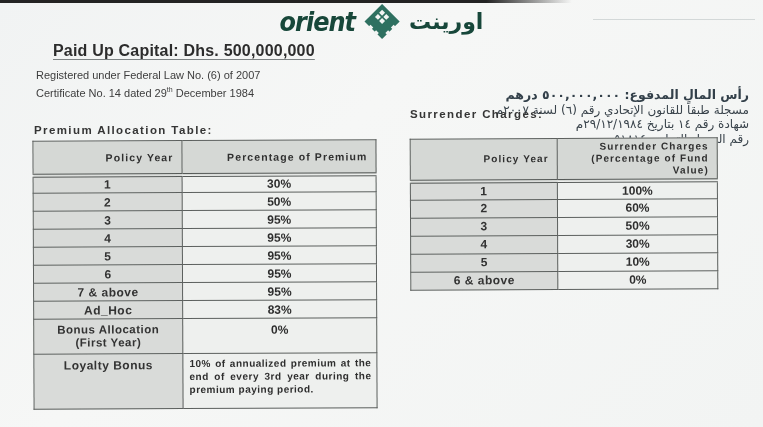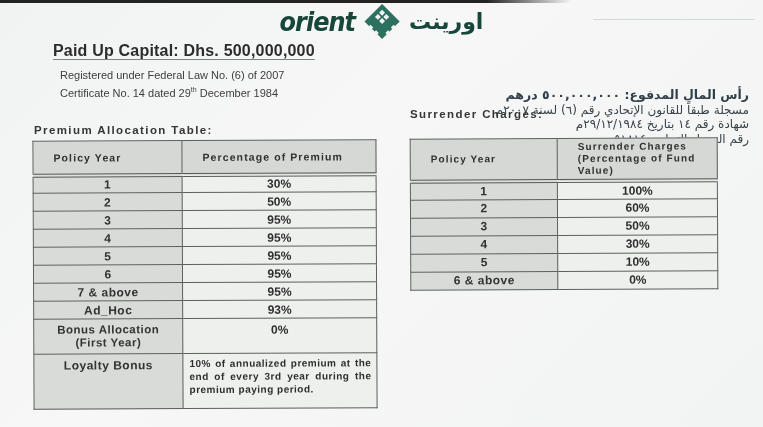--- a/index.html
+++ b/index.html
@@ -39,21 +39,21 @@
     font-family:"DejaVu Sans", sans-serif; direction:rtl;
     font-size:22px; font-weight:bold; color:#17473a;
   }
   
   .info-en { position:absolute; left:36px; top:42px; color:#333; }
   .paid-up {
     font-size:16px; font-weight:bold; color:#2c2c2c; letter-spacing:.2px;
     text-decoration:underline; text-underline-offset:3px;
     text-decoration-color:#7c8283; text-decoration-thickness:1px;padding-left:17px;
   }
-  .reg-lines { margin-top:9px; font-size:11px; line-height:13.5px; color:#3d3d3d;margin-left:24px; }
+  .reg-lines { margin-top:9px; font-size:11px; line-height:13.5px; color:#3d3d3d; }
   .reg-lines sup { font-size:7px; }
   
   .info-ar {
     position:absolute; right:14px; top:40px; direction:rtl; text-align:right;
     font-family:"DejaVu Sans", sans-serif;
     font-size:12px; line-height:14.5px; color:#39434b;margin-top:48px;
   }
   .info-ar .ar-line-1 { font-weight:bold; font-size:12.5px; color:#33404a; }
   
   .section-title {
@@ -66,22 +66,22 @@
   table.doc-table {
     position:absolute; border-collapse:collapse;
     border:1.5px solid #565a58; background:#eceeec;
     transform:rotate(-0.25deg);
   }
   #premium-table   { left:33px;  top:140px; width:344px; }
   #surrender-table { left:410px; top:138px; width:308px; }
   .doc-table th, .doc-table td { border:1px solid #5c605e;font-weight:bold; }
   .doc-table th {
     background:#d5d8d5; font-size:10.5px; font-weight:bold;
-    letter-spacing:1.1px; color:#303030; text-align:left;
-    border-bottom:4px double #565a58; padding:2px 20px;
+    letter-spacing:1.1px; color:#303030; text-align:right;
+    border-bottom:4px double #565a58; padding:2px 8px;
   }
   #premium-table th { height:34px; }
   #surrender-table th { height:33px; font-size:10px; line-height:12px; }
   #premium-table   th:first-child { width:149px; }
   #surrender-table th:first-child { width:147px; }
   .doc-table td {
     font-size:12px; text-align:center; color:#2e2e2e;
     height:18px; padding:0 3px; background:#eef0ee;
   }
   .doc-table td.col-label {
@@ -170,21 +170,21 @@
       <tr>
           <td class="col-label">6</td>
           <td class="col-value">95%</td>
         </tr>
       <tr>
           <td class="col-label">7 &amp; above</td>
           <td class="col-value">95%</td>
         </tr>
       <tr>
           <td class="col-label">Ad_Hoc</td>
-          <td class="col-value">93%</td>
+          <td class="col-value">83%</td>
         </tr>
       <tr>
           <td class="col-label">Bonus Allocation (First Year)</td>
           <td class="col-value">0%</td>
         </tr>
       <tr>
           <td class="col-label">Loyalty Bonus</td>
           <td class="loyalty-value">10% of annualized premium at the end of every 3rd year during the premium paying period.</td>
         </tr>
     </tbody>

